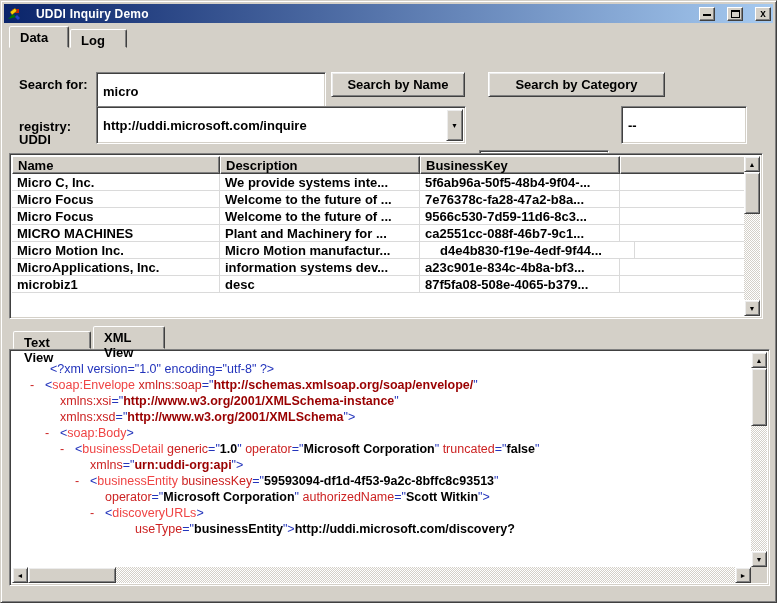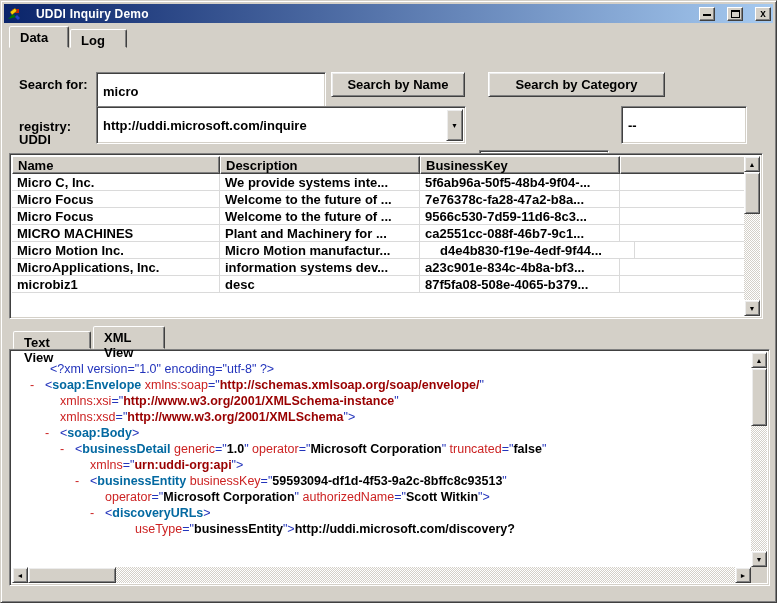--- a/index.html
+++ b/index.html
@@ -78,21 +78,21 @@
   .xmlpanel{position:absolute;left:8px;top:348px;width:761px;height:237px;}
   .xml-content{
     position:absolute;left:2px;top:2px;right:18px;bottom:18px;background:#fff;overflow:hidden;
     font-family:"Liberation Sans",sans-serif;font-weight:normal;font-size:12.5px;
     padding:9px 0 0 4px;
   }
   .xml-line{white-space:nowrap;height:16px;line-height:16px;}
   .c-m{color:#cc2222;display:inline-block;width:15px;font-weight:normal;}
   .c-p{color:#2233bb;font-weight:normal;}
   .c-pi{color:#2233bb;font-weight:normal;}
-  .c-e{color:#0369a1;font-weight:bold;}
+  .c-e{color:#ef4444;font-weight:normal;}
   .c-a{color:#cc2222;font-weight:normal;}
   .c-v{color:#000;font-weight:bold;}
   .c-u{color:#990000;font-weight:bold;}
   .c-t{color:#000;font-weight:bold;}
   .combo-btn{position:absolute;right:2px;top:2px;bottom:2px;width:17px;font-size:7px;}
   .label{position:absolute;font-weight:bold;}
 </style>
 </head>
 <body>
 

